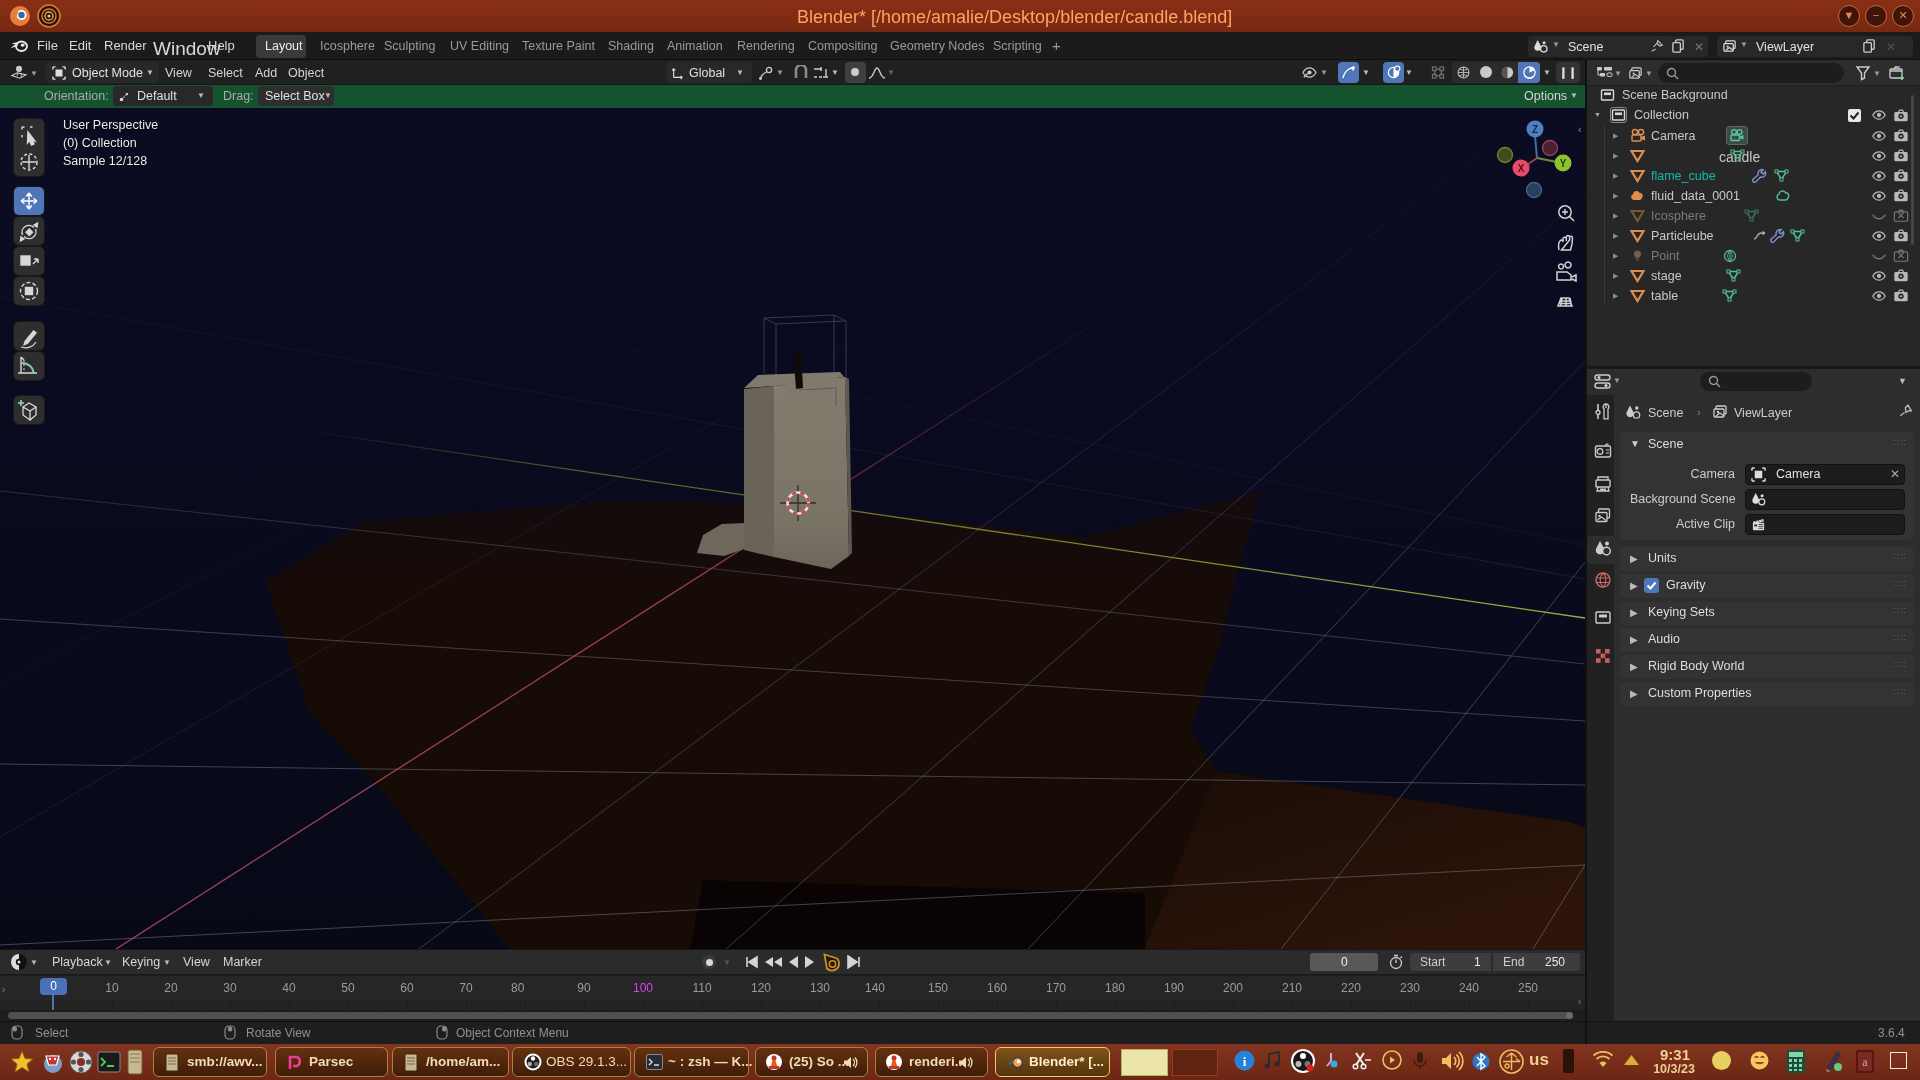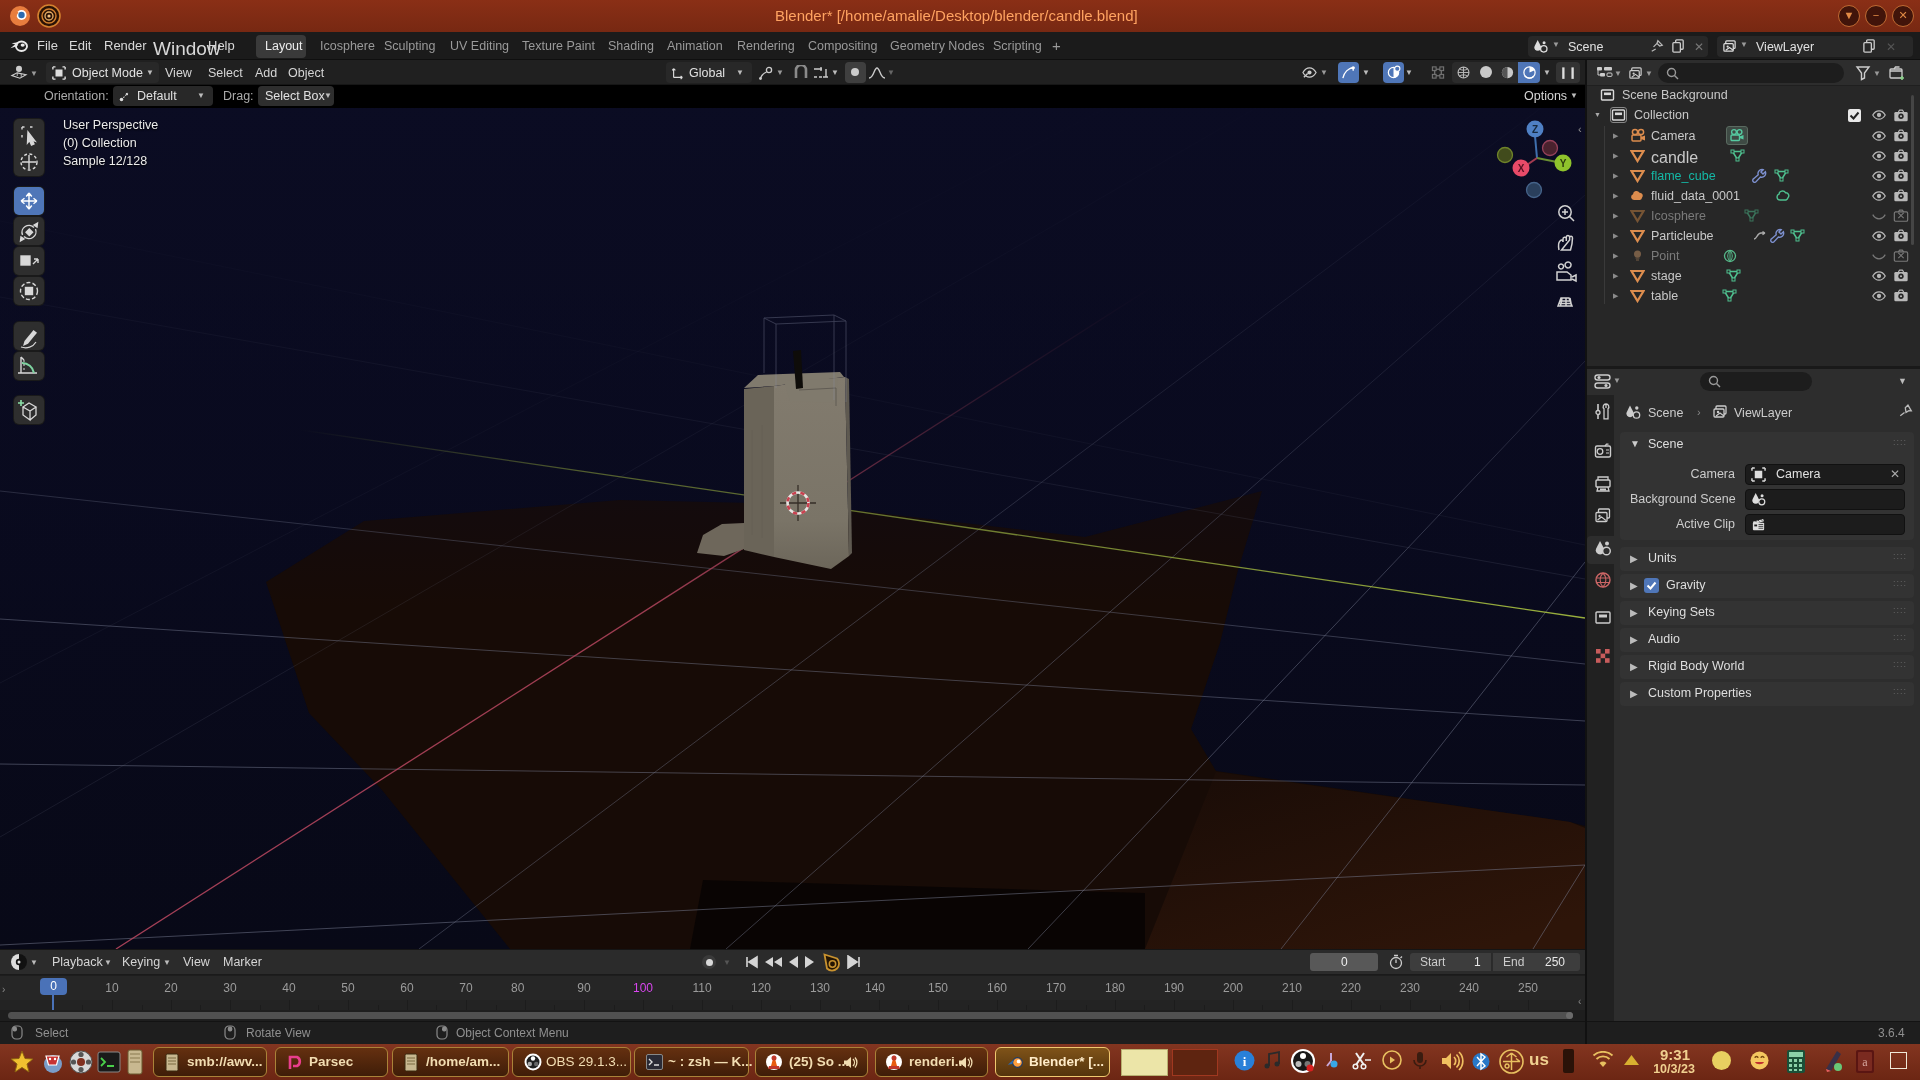--- a/index.html
+++ b/index.html
@@ -12,21 +12,21 @@
       <circle cx="13.5" cy="11" r="5" fill="#fff"></circle>
       <circle cx="13.5" cy="11" r="3.2" fill="#2a6bb0"></circle>
 <path d="M3 14 L10 8 L7 14 Z" fill="#e87d3e" stroke="#e87d3e"></path>
     </svg>
 <svg class="abs" style="left:36px;top:3px" width="26" height="26" viewBox="0 0 26 26">
 <circle cx="13" cy="13" r="11" fill="#2a1205" stroke="#d4812f" stroke-width="1.6"></circle>
 <circle cx="13" cy="13" r="7" fill="none" stroke="#d4812f" stroke-width="1.4"></circle>
 <circle cx="13" cy="13" r="4" fill="none" stroke="#e8b26a" stroke-width="1.3"></circle>
 <circle cx="13" cy="13" r="1.6" fill="#f0c080"></circle>
     </svg>
-<div class="tx" style="left:775px;top:7px;font-size:15px;color:#ffa361">Blender* [/home/amalie/Desktop/blender/candle.blend]</div>
+<div class="tx" style="left:797px;top:7px;font-size:18px;color:#ffa361">Blender* [/home/amalie/Desktop/blender/candle.blend]</div>
 <div class="abs" style="left:1838px;top:5px;width:22px;height:22px;border-radius:11px;background:#41140a;border:1.5px solid #c06a33;color:#e08a45;text-align:center;font-size:11px;line-height:19px">▼</div>
 <div class="abs" style="left:1865px;top:5px;width:22px;height:22px;border-radius:11px;background:#41140a;border:1.5px solid #c06a33;color:#e08a45;text-align:center;font-size:11px;line-height:19px">−</div>
 <div class="abs" style="left:1892px;top:5px;width:22px;height:22px;border-radius:11px;background:#41140a;border:1.5px solid #c06a33;color:#e08a45;text-align:center;font-size:11px;line-height:19px">✕</div>
 </div>
 <div class="abs" style="left:0;top:32px;width:1920px;height:28px;background:#1b1b1b;border-bottom:1px solid #0f0f0f">
 <svg class="abs" style="left:10px;top:5px" width="19" height="17" viewBox="0 0 24 20">
 <ellipse cx="14.5" cy="11" rx="7" ry="6" fill="none" stroke="#e8e8e8" stroke-width="2.4"></ellipse>
 <ellipse cx="16" cy="9.5" rx="2.6" ry="2" fill="#e8e8e8"></ellipse>
 <path d="M0.5 13.5 L10 5.5 L9.5 10.5 Z" fill="#e8e8e8"></path>
 <path d="M2 7 L10 6 L8 9 Z" fill="#e8e8e8"></path>
@@ -163,21 +163,21 @@
       <path d="M8 2 A6 6 0 0 0 8 14 Z" fill="#555"></path>
     </svg>
 <svg class="abs" style="left:1522px;top:5px" width="15" height="15" viewBox="0 0 16 16">
       <circle cx="8" cy="8" r="6" fill="none" stroke="#fff" stroke-width="1.3"></circle>
       <path d="M8 2 A6 6 0 0 1 13.5 5.5 L8 8 Z" fill="#fff"></path>
       <path d="M3 11.5 A6 6 0 0 0 12 12.5" fill="none" stroke="#fff" stroke-width="1.3"></path>
     </svg>
 <div class="tx" style="left:1543px;top:8px;font-size:8px;color:#bbb">▼</div>
 <div class="abs" style="left:1556px;top:2px;width:24px;height:21px;background:#333;border-radius:4px;color:#ddd;font-size:11px;text-align:center;line-height:21px;font-weight:bold">❙❙</div>
 </div>
-<div class="abs" style="left:0;top:85px;width:1585px;height:23px;background:#000000">
+<div class="abs" style="left:0;top:85px;width:1585px;height:23px;background:#14532d">
 <div class="tx" style="left:44px;top:4px;font-size:12.5px;color:#ababab">Orientation:</div>
 <div class="abs" style="left:113px;top:1px;width:100px;height:20px;background:#282828;border-radius:4px"></div>
 <svg class="abs" style="left:118px;top:4px" width="14" height="14" viewBox="0 0 16 16">
       <circle cx="4" cy="12" r="2" fill="#ddd"></circle>
       <path d="M6 10 L11 5 M11 5 L8.5 5.5 M11 5 L10.5 7.5" stroke="#ddd" stroke-width="1.2" fill="none" stroke-dasharray="2 1.4"></path>
     </svg>
 <div class="tx" style="left:137px;top:4px;font-size:12.5px;color:#e0e0e0">Default</div>
 <div class="tx" style="left:197px;top:6px;font-size:8px;color:#bbb">▼</div>
 <div class="tx" style="left:223px;top:4px;font-size:12.5px;color:#ababab">Drag:</div>
 <div class="abs" style="left:258px;top:1px;width:76px;height:20px;background:#2e2e2e;border-radius:4px"></div>
@@ -728,21 +728,21 @@
 <svg class="abs" style="left:1893px;top:128px" width="16" height="15" viewBox="0 0 18 16">
     <rect x="1.5" y="4" width="15" height="10.5" rx="1.5" fill="#b8b8b8"></rect>
     <path d="M6 4 l1.5 -2 h3 L12 4" fill="none" stroke="#b8b8b8" stroke-width="1.3"></path>
     <circle cx="9" cy="8.8" r="3" fill="#272727"></circle>
     <circle cx="9" cy="8.8" r="1.2" fill="#b8b8b8"></circle>
   </svg>
 <div class="tx" style="left:1613px;top:152px;font-size:7px;color:#8a8a8a">▶</div>
 <svg class="abs" style="left:1630px;top:148px;opacity:1" width="15" height="15" viewBox="0 0 15 15">
     <path d="M1.5 3 L13.5 3 L7.5 13 Z" fill="none" stroke="#dd8d4e" stroke-width="2.2"></path>
   </svg>
-<div class="tx" style="left:1651px;top:149px;font-size:16px;color:#c8c8c8">candle</div>
+<div class="tx" style="left:1719px;top:149px;font-size:14px;color:#c8c8c8">candle</div>
 <svg class="abs" style="left:1730px;top:148px;opacity:1" width="15" height="15" viewBox="0 0 15 15">
     <path d="M2.5 3.5 L12.5 3.5 L7.5 11.5 Z" fill="none" stroke="#4fc190" stroke-width="1.5"></path>
     <rect x="1" y="2" width="3" height="3" fill="#272727" stroke="#4fc190" stroke-width="1"></rect>
     <rect x="11" y="2" width="3" height="3" fill="#272727" stroke="#4fc190" stroke-width="1"></rect>
     <rect x="6" y="10" width="3" height="3" fill="#272727" stroke="#4fc190" stroke-width="1"></rect>
   </svg>
 <svg class="abs" style="left:1871px;top:149px;opacity:1" width="16" height="14" viewBox="0 0 18 15">
     <path d="M2 7.5 C4 4 6.5 2.8 9 2.8 C11.5 2.8 14 4 16 7.5 C14 11 11.5 12.2 9 12.2 C6.5 12.2 4 11 2 7.5 Z" fill="none" stroke="#b8b8b8" stroke-width="1.4"></path>
     <circle cx="9" cy="7.5" r="2.4" fill="#b8b8b8"></circle>
   </svg>

